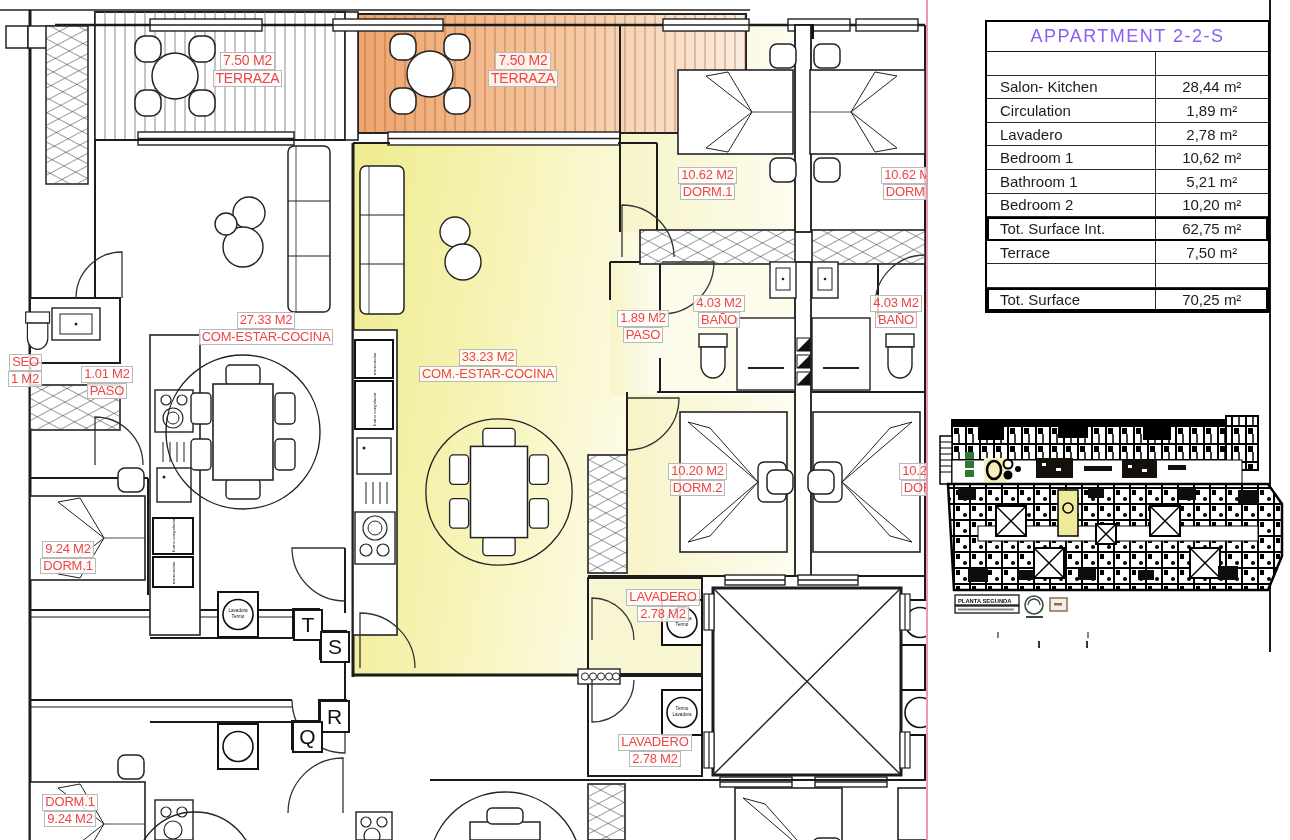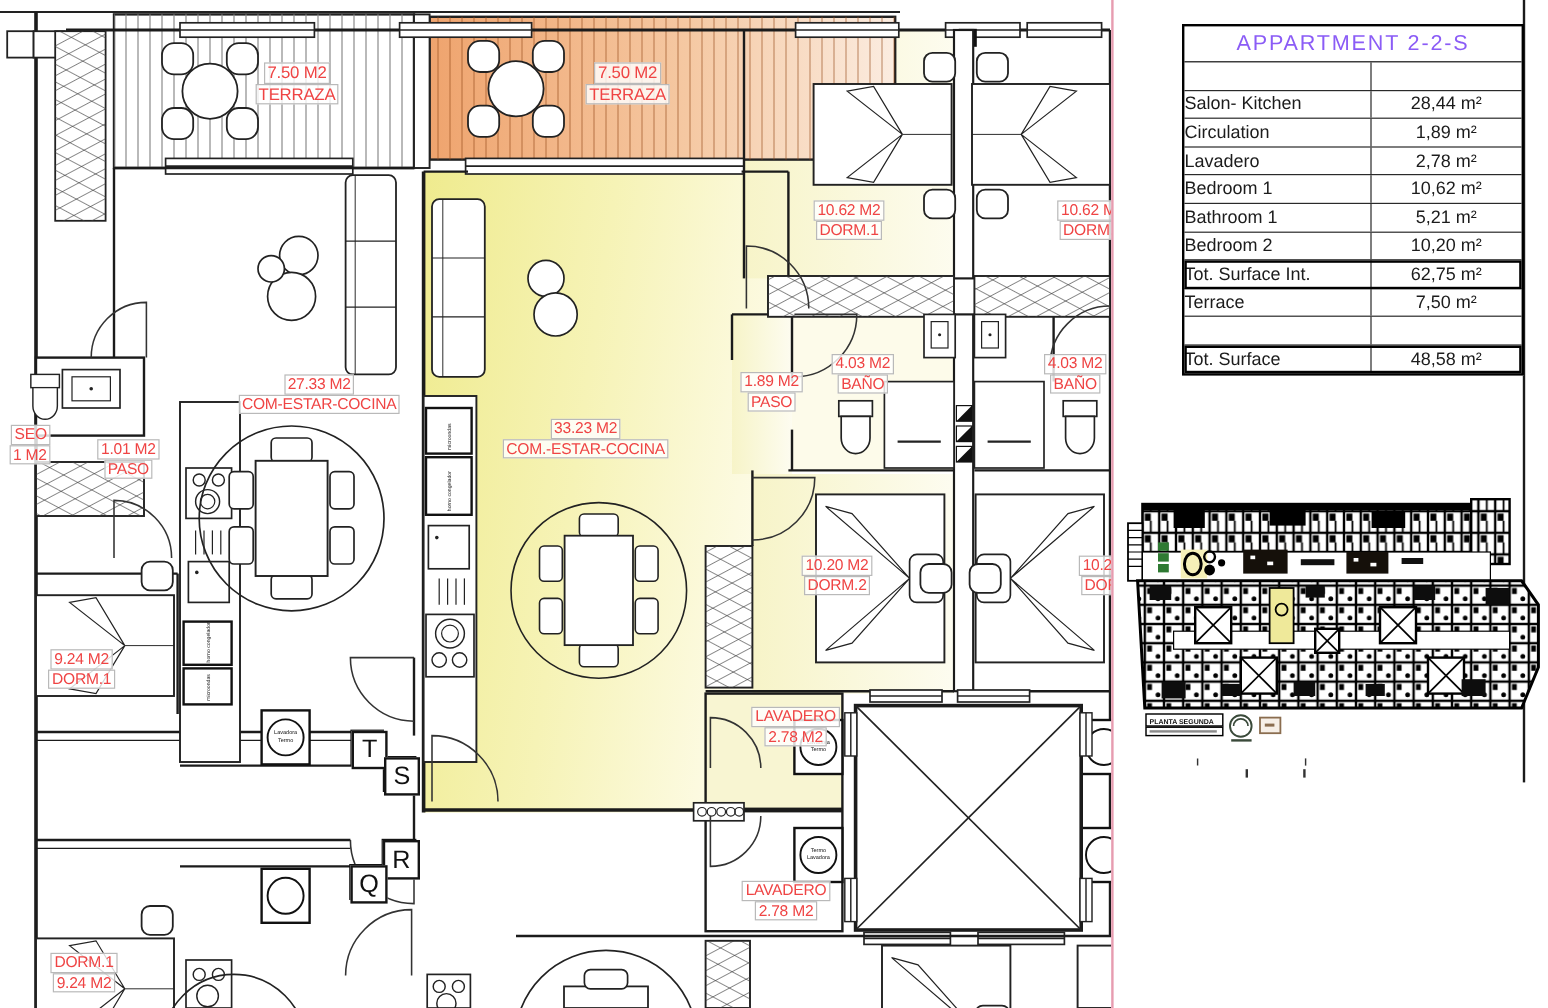--- a/index.html
+++ b/index.html
@@ -16,21 +16,21 @@
           align-items:center;justify-content:center;font-size:21px;color:#111;}
   .clipline{position:absolute;top:0;width:2px;height:840px;background:#e79cb0;}
   .sheetline{position:absolute;width:2px;background:#1a1a1a;}
   .tick{position:absolute;width:1.5px;height:7px;background:#333;}
   
   .spec-table{position:absolute;left:985px;top:20px;width:281px;border:2.5px solid #000;background:#fff;}
   .spec-title{height:29px;border-bottom:1.5px solid #111;display:flex;align-items:center;justify-content:center;
               font-size:18px;letter-spacing:1.5px;color:#8b5cf6;}
   .spec-row{display:flex;height:22.6px;border-bottom:1.3px solid #2a2a2a;font-size:15px;align-items:stretch;}
   .spec-row:last-child{border-bottom:none;}
-  .spec-row .l{width:55%;border-right:1.3px solid #2a2a2a;display:flex;align-items:center;}
+  .spec-row .l{width:55%;padding-left:13px;border-right:1.3px solid #2a2a2a;display:flex;align-items:center;}
   .spec-row .v{flex:1;display:flex;align-items:center;justify-content:center;}
   .spec-row.em{outline:2.6px solid #000;outline-offset:-2px;}
   
   #inset{position:absolute;left:938px;top:408px;width:352px;height:232px;}
   #inset svg{position:absolute;left:0;top:0;}
   .inset-caption{font-weight:bold;}
 </style>
 </head>
 <body>
 
@@ -503,21 +503,21 @@
   <div class="spec-row">
       <div class="l">Terrace</div>
       <div class="v">7,50 m²</div>
     </div>
   <div class="spec-row">
       <div class="l"></div>
       <div class="v"></div>
     </div>
   <div class="spec-row em">
       <div class="l">Tot. Surface</div>
-      <div class="v">48,58 m²</div>
+      <div class="v">70,25 m²</div>
     </div>
 </div>
 
 <div id="inset">
 <svg width="352" height="232" viewBox="0 0 352 232">
   <defs>
     <pattern id="dense" width="14" height="18" patternUnits="userSpaceOnUse">
       <rect width="14" height="18" fill="#fff" stroke="#000" stroke-width="2"></rect>
       <rect x="2" y="2" width="5" height="6" fill="#000"></rect>
       <line x1="7" y1="8" x2="7" y2="18" stroke="#000" stroke-width="1.5"></line>

